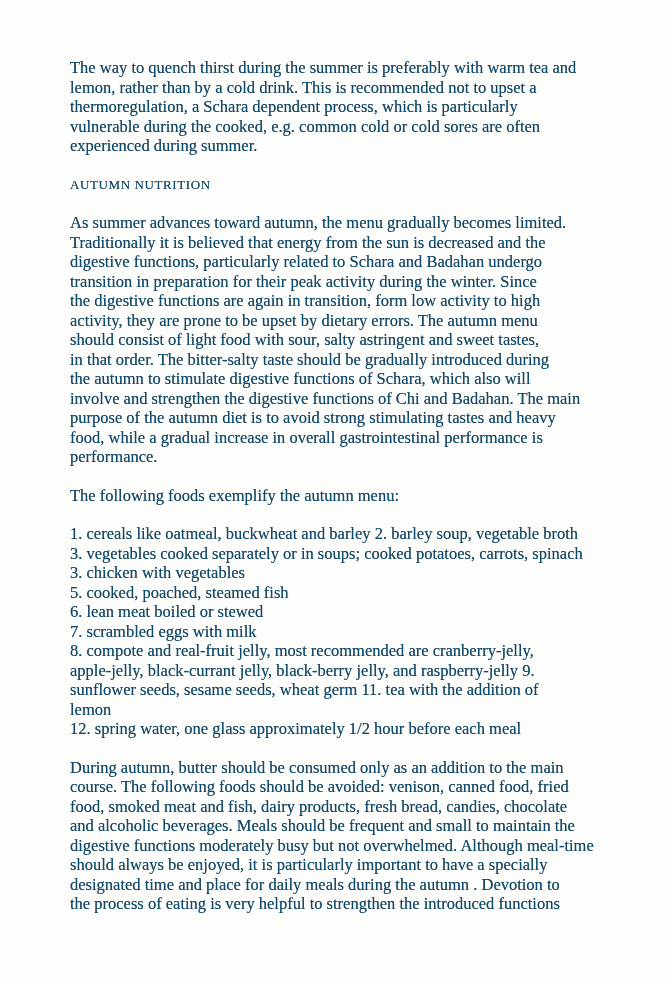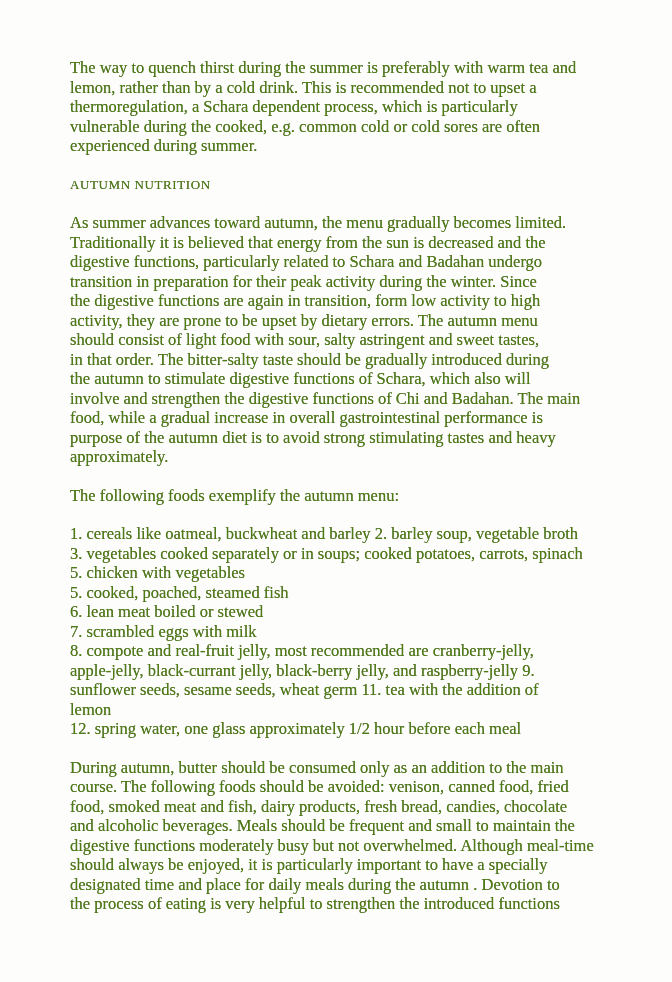--- a/index.html
+++ b/index.html
@@ -29,21 +29,21 @@
     font-size: 13px;
   }
   .line {
     white-space: pre;
     min-height: 19.5px;
   }
 </style>
 </head>
 <body>
 
-<div class="page" style="background: rgb(253, 253, 252); color: #4d7c0f; font-family: Liberation Serif, serif;">
+<div class="page" style="background: rgb(253, 253, 252); color: #0c4a6e; font-family: Liberation Serif, serif;">
   <div>
       <div class="block paragraph">
         <div class="line">The way to quench thirst during the summer is preferably with warm tea and</div>
         <div class="line">lemon, rather than by a cold drink. This is recommended not to upset a</div>
         <div class="line">thermoregulation, a Schara dependent process, which is particularly</div>
         <div class="line">vulnerable during the cooked, e.g. common cold or cold sores are often</div>
         <div class="line">experienced during summer.</div>
       </div>
       <div class="block heading">
         <div class="line">AUTUMN NUTRITION</div>
@@ -52,31 +52,31 @@
         <div class="line">As summer advances toward autumn, the menu gradually becomes limited.</div>
         <div class="line">Traditionally it is believed that energy from the sun is decreased and the</div>
         <div class="line">digestive functions, particularly related to Schara and Badahan undergo</div>
         <div class="line">transition in preparation for their peak activity during the winter. Since</div>
         <div class="line">the digestive functions are again in transition, form low activity to high</div>
         <div class="line">activity, they are prone to be upset by dietary errors. The autumn menu</div>
         <div class="line">should consist of light food with sour, salty astringent and sweet tastes,</div>
         <div class="line">in that order. The bitter-salty taste should be gradually introduced during</div>
         <div class="line">the autumn to stimulate digestive functions of Schara, which also will</div>
         <div class="line">involve and strengthen the digestive functions of Chi and Badahan. The main</div>
+        <div class="line">purpose of the autumn diet is to avoid strong stimulating tastes and heavy</div>
         <div class="line">food, while a gradual increase in overall gastrointestinal performance is</div>
-        <div class="line">purpose of the autumn diet is to avoid strong stimulating tastes and heavy</div>
-        <div class="line">approximately.</div>
+        <div class="line">performance.</div>
       </div>
       <div class="block paragraph">
         <div class="line">The following foods exemplify the autumn menu:</div>
       </div>
       <div class="block list">
         <div class="line">1. cereals like oatmeal, buckwheat and barley 2. barley soup, vegetable broth</div>
         <div class="line">3. vegetables cooked separately or in soups; cooked potatoes, carrots, spinach</div>
-        <div class="line">5. chicken with vegetables</div>
+        <div class="line">3. chicken with vegetables</div>
         <div class="line">5. cooked, poached, steamed fish</div>
         <div class="line">6. lean meat boiled or stewed</div>
         <div class="line">7. scrambled eggs with milk</div>
         <div class="line">8. compote and real-fruit jelly, most recommended are cranberry-jelly,</div>
         <div class="line">apple-jelly, black-currant jelly, black-berry jelly, and raspberry-jelly 9.</div>
         <div class="line">sunflower seeds, sesame seeds, wheat germ 11. tea with the addition of</div>
         <div class="line">lemon</div>
         <div class="line">12. spring water, one glass approximately 1/2 hour before each meal</div>
       </div>
       <div class="block paragraph">

